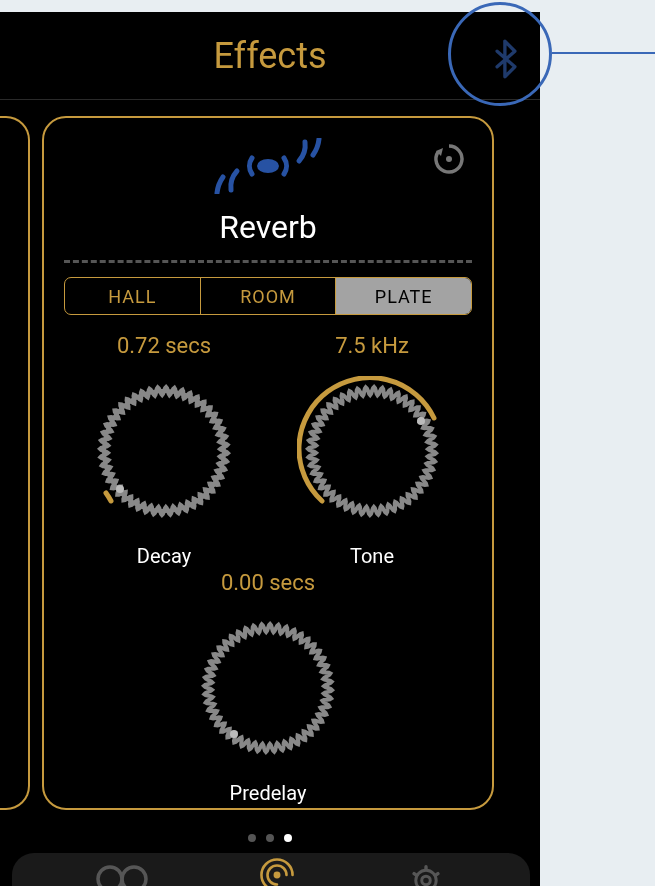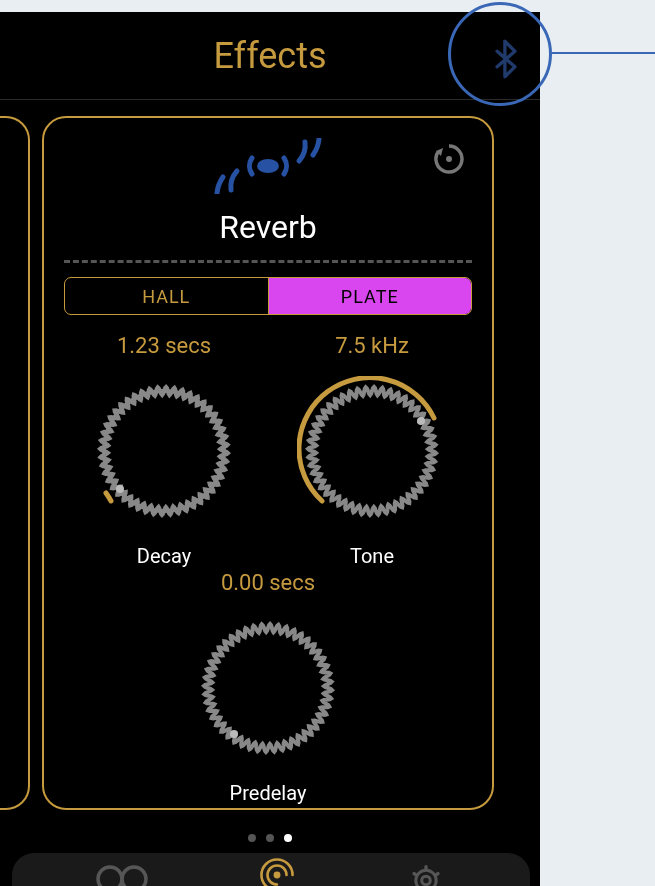--- a/index.html
+++ b/index.html
@@ -136,21 +136,21 @@
       align-items: center;
       justify-content: center;
       color: #c69a3e;
       font-size: 18px;
       font-weight: 400;
       letter-spacing: 1px;
       cursor: pointer;
     }
     
     .segment.active {
-      background: #d946ef;
+      background: #a3a3a3;
       color: #000;
     }
     
     .segment:not(:last-child) {
       border-right: 1.5px solid #c69a3e;
     }
     
     .knob-row {
       display: flex;
       justify-content: space-around;
@@ -261,26 +261,27 @@
           <circle cx="17" cy="17" r="3" fill="#777"></circle>
         </svg>
       </span>
 
       <div class="effect-title">Reverb</div>
 
       <hr class="dashed-line">
 
       <div class="segment-control">
         <div class="segment">HALL</div>
+        <div class="segment">ROOM</div>
         <div class="segment active">PLATE</div>
       </div>
 
       <div class="knob-row">
         <div class="knob-block">
-          <div class="knob-value">1.23 secs</div>
+          <div class="knob-value">0.72 secs</div>
           <div class="knob-wrap">
             <span>
               <svg width="150" height="150" viewBox="-75 -75 150 150">
                 <path d="M 60 0 A 60 60 0 1 1 60 -0.01 Z" stroke="#888" stroke-width="4" fill="none" id="dk1"></path>
                 <path d="M60.00 0.00 L62.82 1.03 L63.97 2.09 L62.75 3.08 L59.87 3.92 L56.98 4.67 L55.73 5.49 L56.80 6.53 L59.49 7.83 L62.15 9.22 L63.15 10.43 L61.81 11.25 L58.85 11.71 L55.88 12.07 L54.54 12.72 L55.46 13.89 L57.96 15.53 L60.41 17.25 L61.24 18.58 L59.82 19.22 L56.82 19.29 L53.83 19.26 L52.41 19.73 L53.17 21.01 L55.43 22.96 L57.64 24.99 L58.30 26.41 L56.80 26.86 L53.81 26.54 L50.86 26.12 L49.39 26.40 L49.97 27.77 L51.96 30.00 L53.89 32.30 L54.35 33.80 L52.80 34.05 L49.89 33.33 L47.01 32.54 L45.52 32.62 L45.92 34.06 L47.60 36.53 L49.21 39.06 L49.47 40.60 L47.91 40.65 L45.11 39.56 L42.36 38.39 L40.87 38.28 L41.08 39.76 L42.43 42.43 L43.69 45.15 L43.75 46.71 L42.19 46.55 L39.56 45.11 L36.99 43.59 L35.53 43.29 L35.54 44.78 L36.53 47.60 L37.43 50.46 L37.28 52.02 L35.76 51.66 L33.33 49.89 L30.98 48.05 L29.57 47.56 L29.39 49.04 L30.00 51.96 L30.52 54.92 L30.17 56.44 L28.71 55.89 L26.54 53.81 L24.44 51.68 L23.11 51.01 L22.74 52.45 L22.96 55.43 L23.09 58.43 L22.54 59.90 L21.17 59.16 L19.29 56.82 L17.49 54.43 L16.26 53.59 L15.70 54.97 L15.53 57.96 L15.27 60.95 L14.53 62.33 L13.26 61.41 L11.71 58.85 L10.23 56.25 L9.12 55.25 L8.39 56.55 L7.83 59.49 L7.18 62.42 L6.27 63.69 L5.13 62.62 L3.92 59.87 L2.81 57.10 L1.83 55.97 L0.94 57.16 L0.00 60.00 L-1.03 62.82 L-2.09 63.97 L-3.08 62.75 L-3.92 59.87 L-4.67 56.98 L-5.49 55.73 L-6.53 56.80 L-7.83 59.49 L-9.22 62.15 L-10.43 63.15 L-11.25 61.81 L-11.71 58.85 L-12.07 55.88 L-12.72 54.54 L-13.89 55.46 L-15.53 57.96 L-17.25 60.41 L-18.58 61.24 L-19.22 59.82 L-19.29 56.82 L-19.26 53.83 L-19.73 52.41 L-21.01 53.17 L-22.96 55.43 L-24.99 57.64 L-26.41 58.30 L-26.86 56.80 L-26.54 53.81 L-26.12 50.86 L-26.40 49.39 L-27.77 49.97 L-30.00 51.96 L-32.30 53.89 L-33.80 54.35 L-34.05 52.80 L-33.33 49.89 L-32.54 47.01 L-32.62 45.52 L-34.06 45.92 L-36.53 47.60 L-39.06 49.21 L-40.60 49.47 L-40.65 47.91 L-39.56 45.11 L-38.39 42.36 L-38.28 40.87 L-39.76 41.08 L-42.43 42.43 L-45.15 43.69 L-46.71 43.75 L-46.55 42.19 L-45.11 39.56 L-43.59 36.99 L-43.29 35.53 L-44.78 35.54 L-47.60 36.53 L-50.46 37.43 L-52.02 37.28 L-51.66 35.76 L-49.89 33.33 L-48.05 30.98 L-47.56 29.57 L-49.04 29.39 L-51.96 30.00 L-54.92 30.52 L-56.44 30.17 L-55.89 28.71 L-53.81 26.54 L-51.68 24.44 L-51.01 23.11 L-52.45 22.74 L-55.43 22.96 L-58.43 23.09 L-59.90 22.54 L-59.16 21.17 L-56.82 19.29 L-54.43 17.49 L-53.59 16.26 L-54.97 15.70 L-57.96 15.53 L-60.95 15.27 L-62.33 14.53 L-61.41 13.26 L-58.85 11.71 L-56.25 10.23 L-55.25 9.12 L-56.55 8.39 L-59.49 7.83 L-62.42 7.18 L-63.69 6.27 L-62.62 5.13 L-59.87 3.92 L-57.10 2.81 L-55.97 1.83 L-57.16 0.94 L-60.00 0.00 L-62.82 -1.03 L-63.97 -2.09 L-62.75 -3.08 L-59.87 -3.92 L-56.98 -4.67 L-55.73 -5.49 L-56.80 -6.53 L-59.49 -7.83 L-62.15 -9.22 L-63.15 -10.43 L-61.81 -11.25 L-58.85 -11.71 L-55.88 -12.07 L-54.54 -12.72 L-55.46 -13.89 L-57.96 -15.53 L-60.41 -17.25 L-61.24 -18.58 L-59.82 -19.22 L-56.82 -19.29 L-53.83 -19.26 L-52.41 -19.73 L-53.17 -21.01 L-55.43 -22.96 L-57.64 -24.99 L-58.30 -26.41 L-56.80 -26.86 L-53.81 -26.54 L-50.86 -26.12 L-49.39 -26.40 L-49.97 -27.77 L-51.96 -30.00 L-53.89 -32.30 L-54.35 -33.80 L-52.80 -34.05 L-49.89 -33.33 L-47.01 -32.54 L-45.52 -32.62 L-45.92 -34.06 L-47.60 -36.53 L-49.21 -39.06 L-49.47 -40.60 L-47.91 -40.65 L-45.11 -39.56 L-42.36 -38.39 L-40.87 -38.28 L-41.08 -39.76 L-42.43 -42.43 L-43.69 -45.15 L-43.75 -46.71 L-42.19 -46.55 L-39.56 -45.11 L-36.99 -43.59 L-35.53 -43.29 L-35.54 -44.78 L-36.53 -47.60 L-37.43 -50.46 L-37.28 -52.02 L-35.76 -51.66 L-33.33 -49.89 L-30.98 -48.05 L-29.57 -47.56 L-29.39 -49.04 L-30.00 -51.96 L-30.52 -54.92 L-30.17 -56.44 L-28.71 -55.89 L-26.54 -53.81 L-24.44 -51.68 L-23.11 -51.01 L-22.74 -52.45 L-22.96 -55.43 L-23.09 -58.43 L-22.54 -59.90 L-21.17 -59.16 L-19.29 -56.82 L-17.49 -54.43 L-16.26 -53.59 L-15.70 -54.97 L-15.53 -57.96 L-15.27 -60.95 L-14.53 -62.33 L-13.26 -61.41 L-11.71 -58.85 L-10.23 -56.25 L-9.12 -55.25 L-8.39 -56.55 L-7.83 -59.49 L-7.18 -62.42 L-6.27 -63.69 L-5.13 -62.62 L-3.92 -59.87 L-2.81 -57.10 L-1.83 -55.97 L-0.94 -57.16 L-0.00 -60.00 L1.03 -62.82 L2.09 -63.97 L3.08 -62.75 L3.92 -59.87 L4.67 -56.98 L5.49 -55.73 L6.53 -56.80 L7.83 -59.49 L9.22 -62.15 L10.43 -63.15 L11.25 -61.81 L11.71 -58.85 L12.07 -55.88 L12.72 -54.54 L13.89 -55.46 L15.53 -57.96 L17.25 -60.41 L18.58 -61.24 L19.22 -59.82 L19.29 -56.82 L19.26 -53.83 L19.73 -52.41 L21.01 -53.17 L22.96 -55.43 L24.99 -57.64 L26.41 -58.30 L26.86 -56.80 L26.54 -53.81 L26.12 -50.86 L26.40 -49.39 L27.77 -49.97 L30.00 -51.96 L32.30 -53.89 L33.80 -54.35 L34.05 -52.80 L33.33 -49.89 L32.54 -47.01 L32.62 -45.52 L34.06 -45.92 L36.53 -47.60 L39.06 -49.21 L40.60 -49.47 L40.65 -47.91 L39.56 -45.11 L38.39 -42.36 L38.28 -40.87 L39.76 -41.08 L42.43 -42.43 L45.15 -43.69 L46.71 -43.75 L46.55 -42.19 L45.11 -39.56 L43.59 -36.99 L43.29 -35.53 L44.78 -35.54 L47.60 -36.53 L50.46 -37.43 L52.02 -37.28 L51.66 -35.76 L49.89 -33.33 L48.05 -30.98 L47.56 -29.57 L49.04 -29.39 L51.96 -30.00 L54.92 -30.52 L56.44 -30.17 L55.89 -28.71 L53.81 -26.54 L51.68 -24.44 L51.01 -23.11 L52.45 -22.74 L55.43 -22.96 L58.43 -23.09 L59.90 -22.54 L59.16 -21.17 L56.82 -19.29 L54.43 -17.49 L53.59 -16.26 L54.97 -15.70 L57.96 -15.53 L60.95 -15.27 L62.33 -14.53 L61.41 -13.26 L58.85 -11.71 L56.25 -10.23 L55.25 -9.12 L56.55 -8.39 L59.49 -7.83 L62.42 -7.18 L63.69 -6.27 L62.62 -5.13 L59.87 -3.92 L57.10 -2.81 L55.97 -1.83 L57.16 -0.94 L60.00 -0.00 Z" stroke="#888" stroke-width="4" fill="none" class="wavy"></path>
                 <path d="M -53 50 A 73 73 0 0 0 -58 42" stroke="#c69a3e" stroke-width="5" fill="none" stroke-linecap="round"></path>
                 <circle cx="-44" cy="38" r="4" fill="#bbb"></circle>
               </svg>
             </span>
           </div>

